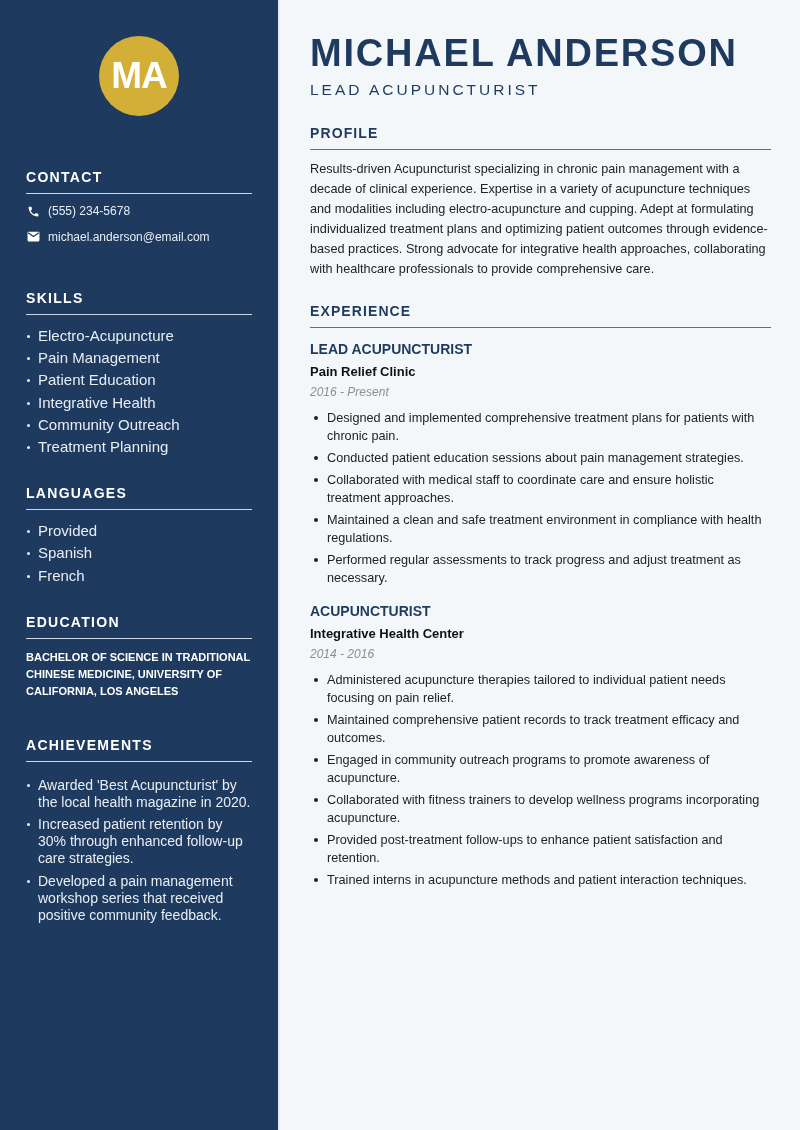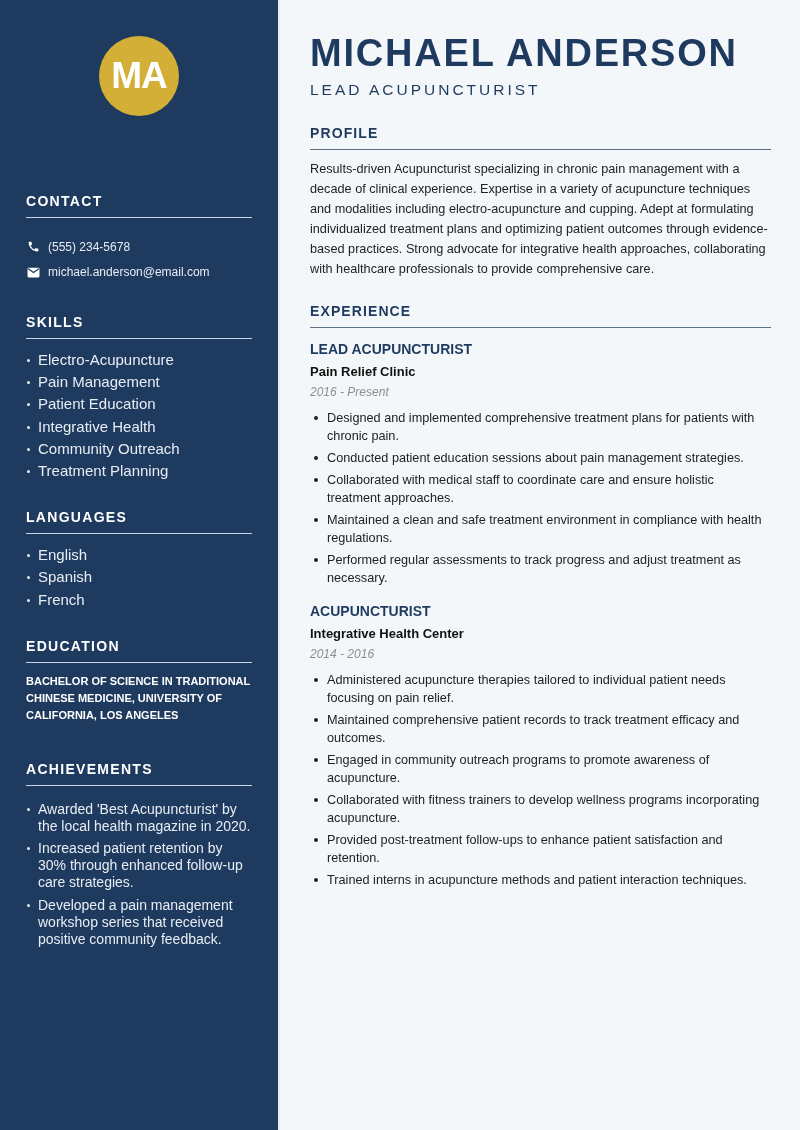--- a/index.html
+++ b/index.html
@@ -6,23 +6,23 @@
   body { width:800px; height:1130px; overflow:hidden; font-family:"Liberation Sans", sans-serif; background:#f4f7f9; }
   .page { display:flex; width:800px; height:800px; }
   .sidebar { width:280px; height:1130px; background:#1e3a5f; color:#ffffff; box-sizing:border-box; padding:0 26px; border-right:2px solid #e6ecf2; }
   .main { flex:1; background:#f4f7f9; box-sizing:border-box; padding:0 29px 0 30px; }
 
   .avatar-wrap { display:flex; justify-content:center; padding-top:36px; height:80px; }
   .avatar { width:80px; height:80px; border-radius:50%; background:#d4af37; display:flex; align-items:center; justify-content:center; font-weight:bold; font-size:37px; color:#ffffff; letter-spacing:-1px; }
 
   .s-section { margin-top:0; }
   .s-title { font-size:14px; font-weight:bold; letter-spacing:1.3px; color:#ffffff; margin:0; padding-bottom:8px; border-bottom:1.5px solid #c9d6e6; }
-  .contact { margin-top:77px; }
+  .contact { margin-top:53px; }
   .contact-list { list-style:none; margin:10px 0 0 0; padding:0; }
-  .contact-list li { display:flex; align-items:flex-end; height:25.5px; font-size:12px; color:#e8edf3; }
+  .contact-list li { display:flex; align-items:flex-start; height:25.5px; font-size:12px; color:#e8edf3; }
   .contact-list .ic { width:14px; height:14px; margin-right:8px; display:inline-flex; align-items:center; justify-content:center; }
   .skills { margin-top:35px; }
   .bullets { list-style:none; margin:10px 0 0 0; padding:0; }
   .bullets li { position:relative; padding-left:12px; font-size:15px; color:#e8edf3; line-height:22.2px; }
   .bullets li::before { content:""; position:absolute; left:1px; top:10px; width:3px; height:3px; border-radius:50%; background:#e8edf3; }
   .languages { margin-top:27px; }
   .education { margin-top:27px; }
   .edu-text { font-size:11px; font-weight:bold; color:#ffffff; line-height:17px; margin-top:10px; text-transform:uppercase; }
   .achievements { margin-top:37px; }
   .ach-list { list-style:none; margin:15px 0 0 0; padding:0; }
@@ -84,21 +84,21 @@
         <li>Patient Education</li>
         <li>Integrative Health</li>
         <li>Community Outreach</li>
         <li>Treatment Planning</li>
       </ul>
     </section>
 
     <section class="s-section languages">
       <h3 class="s-title">LANGUAGES</h3>
       <ul class="bullets">
-        <li>English</li>
+        <li>Provided</li>
         <li>Spanish</li>
         <li>French</li>
       </ul>
     </section>
 
     <section class="s-section education">
       <h3 class="s-title">EDUCATION</h3>
       <div class="edu-text">Bachelor of Science in Traditional Chinese Medicine, University of California, Los Angeles</div>
     </section>
 

